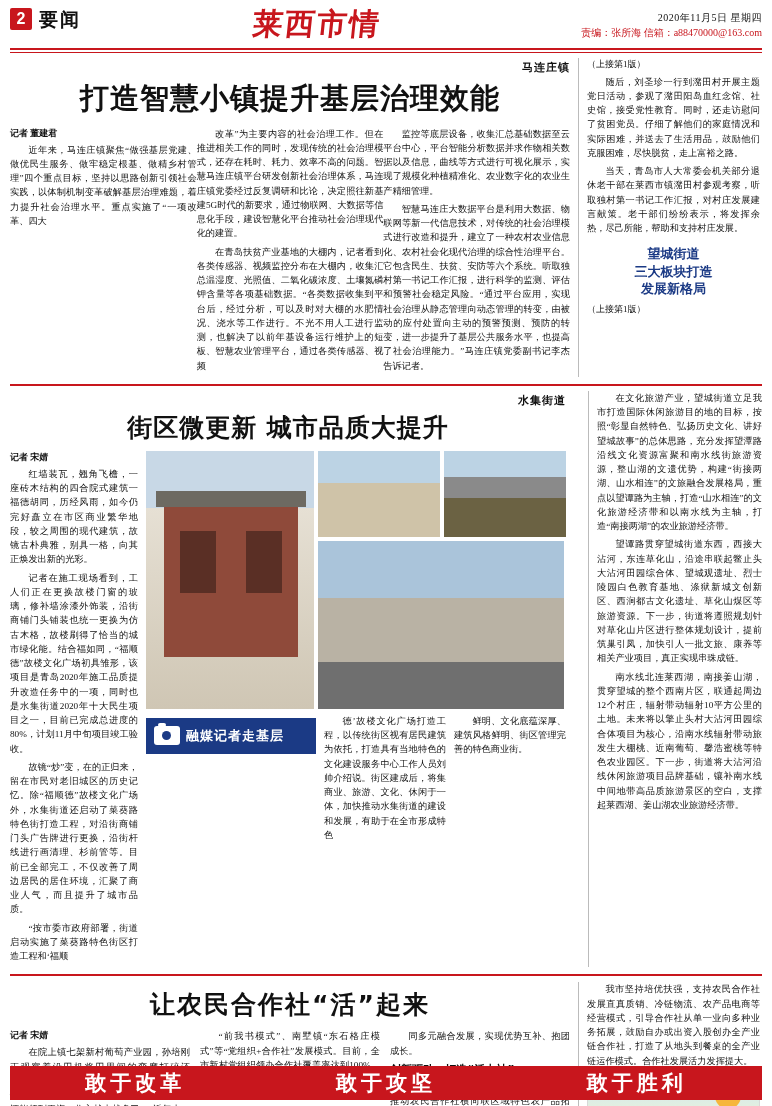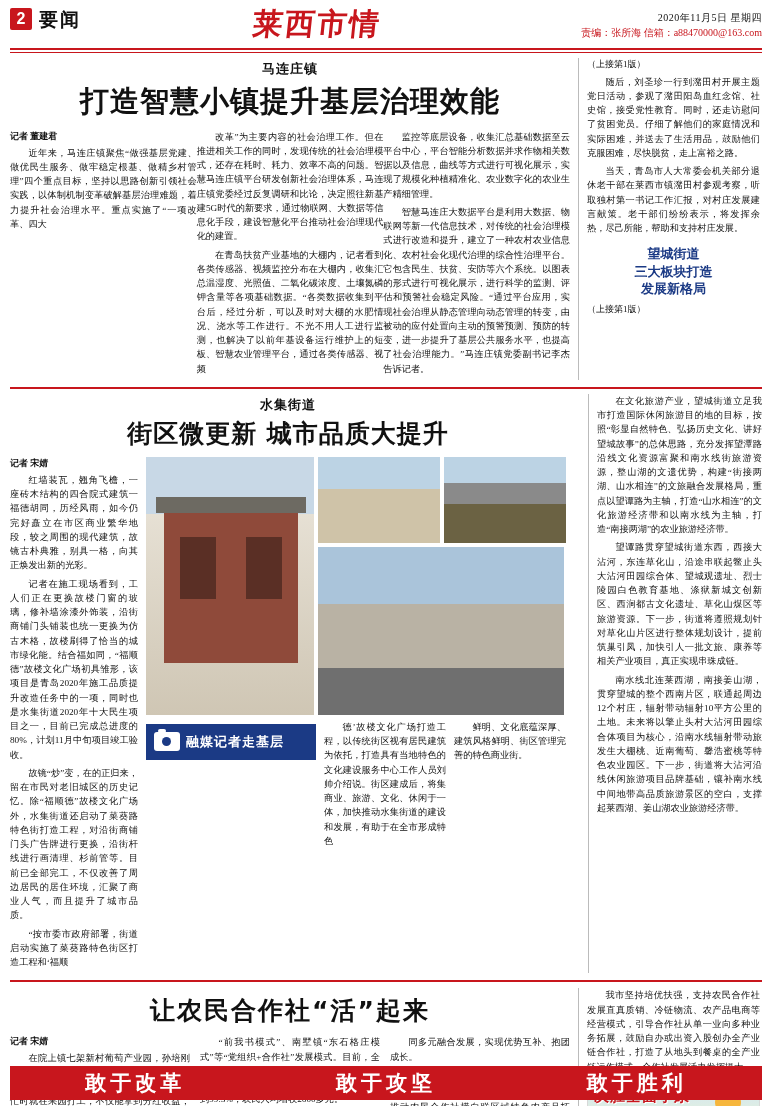--- a/index.html
+++ b/index.html
@@ -42,21 +42,21 @@
   
   .byline { font-size:9px; font-weight:bold; margin:0 0 3px 0; }
   p.body { font-size:9.2px; line-height:1.55; text-align:justify; margin:0 0 4px 0; text-indent:2em; }
   .col { }
 
   
   .top-zone { display:flex; gap:8px; margin-top:5px; }
   .top-left { width:560px; }
   .top-right { width:182px; border-left:1px solid #bbb; padding-left:8px; }
 
-  .kicker { text-align:center; font-size:13px; font-weight:bold; letter-spacing:1px; margin:2px 0 0 0;}
+  .kicker { text-align:right; font-size:11px; font-weight:bold; letter-spacing:1px; margin:2px 0 0 0;}
   .headline-1 {
     text-align:center; font-size:29px; font-weight:bold; letter-spacing:1px;
     font-family:"DejaVu Sans", sans-serif; margin:4px 0 8px 0;
   }
   .three-col { display:flex; }
   .three-col .col { flex:1; }
 
   .rh-title {
     text-align:center; font-size:13.5px; font-weight:bold; line-height:1.35;
     font-family:"DejaVu Sans", sans-serif; color:#1b3a85; margin:0 0 5px 0;
@@ -163,21 +163,21 @@
         <div class="col">
           <div class="byline">记者 董建君</div>
           <p class="body">近年来，马连庄镇聚焦“做强基层党建、做优民生服务、做牢稳定根基、做精乡村管理”四个重点目标，坚持以思路创新引领社会实践，以体制机制变革破解基层治理难题，着力提升社会治理水平。重点实施了“一项改革、四大</p>
         </div>
         <div class="col">
           <p class="body">改革”为主要内容的社会治理工作。但在推进相关工作的同时，发现传统的社会治理模式，还存在耗时、耗力、效率不高的问题。智慧马连庄镇平台研发创新社会治理体系，马连庄镇党委经过反复调研和比论，决定照往新基建5G时代的新要求，通过物联网、大数据等信息化手段，建设智慧化平台推动社会治理现代化的建置。</p>
           <p class="body">在青岛扶贫产业基地的大棚内，记者看到各类传感器、视频监控分布在大棚内，收集汇总温湿度、光照值、二氧化碳浓度、土壤氮磷钾含量等各项基础数据。“各类数据收集到平台后，经过分析，可以及时对大棚的水肥情况、浇水等工作进行。不光不用人工进行监测，也解决了以前年基设备运行维护上的短板、智慧农业管理平台，通过各类传感器、视频</p>
         </div>
         <div class="col">
           <p class="body">监控等底层设备，收集汇总基础数据至云平台中心，平台智能分析数据并求作物相关数据以及信息，曲线等方式进行可视化展示，实现了规模化种植精准化、农业数字化的农业生产精细管理。</p>
-          <p class="body">智慧马连庄大数据平台是利用大数据、物联网等新一代信息技术，对传统的社会治理模式进行改造和提升，建立了一种农村农业信息化、农村社会化现代治理的综合性治理平台。它包含民生、扶贫、安防等六个系统。以图表的形式进行可视化展示，进行科学的监测、评估和预警社会稳定风险。“通过平台应用，实现社会治理从静态管理向动态管理的转变，由被动的应付处置向主动的预警预测、预防的转变，进一步提升了基层公共服务水平，也提高了社会治理能力。”马连庄镇党委副书记李杰告诉记者。</p>
+          <p class="body">智慧马连庄大数据平台是利用大数据、物联网等新一代信息技术，对传统的社会治理模式进行改造和提升，建立了一种农村农业信息化、农村社会化现代治理的综合性治理平台。它包含民生、扶贫、安防等六个系统。听取独村第一书记工作汇报，进行科学的监测、评估和预警社会稳定风险。“通过平台应用，实现社会治理从静态管理向动态管理的转变，由被动的应付处置向主动的预警预测、预防的转变，进一步提升了基层公共服务水平，也提高了社会治理能力。”马连庄镇党委副书记李杰告诉记者。</p>
         </div>
       </div>
     </div>
 
     <div class="top-right">
       <div class="rh-note">（上接第1版）</div>
       <p class="body">随后，刘圣珍一行到潴田村开展主题党日活动，参观了潴田阳岛血红念馆、社史馆，接受党性教育。同时，还走访慰问了贫困党员。仔细了解他们的家庭情况和实际困难，并送去了生活用品，鼓励他们克服困难，尽快脱贫，走上富裕之路。</p>
       <p class="body">当天，青岛市人大常委会机关部分退休老干部在莱西市镇潴田村参观考察，听取独村第一书记工作汇报，对村庄发展建言献策。老干部们纷纷表示，将发挥余热，尽己所能，帮助和支持村庄发展。</p>
       <div class="rh-title2" style="white-space:pre-line">望城街道
 三大板块打造

